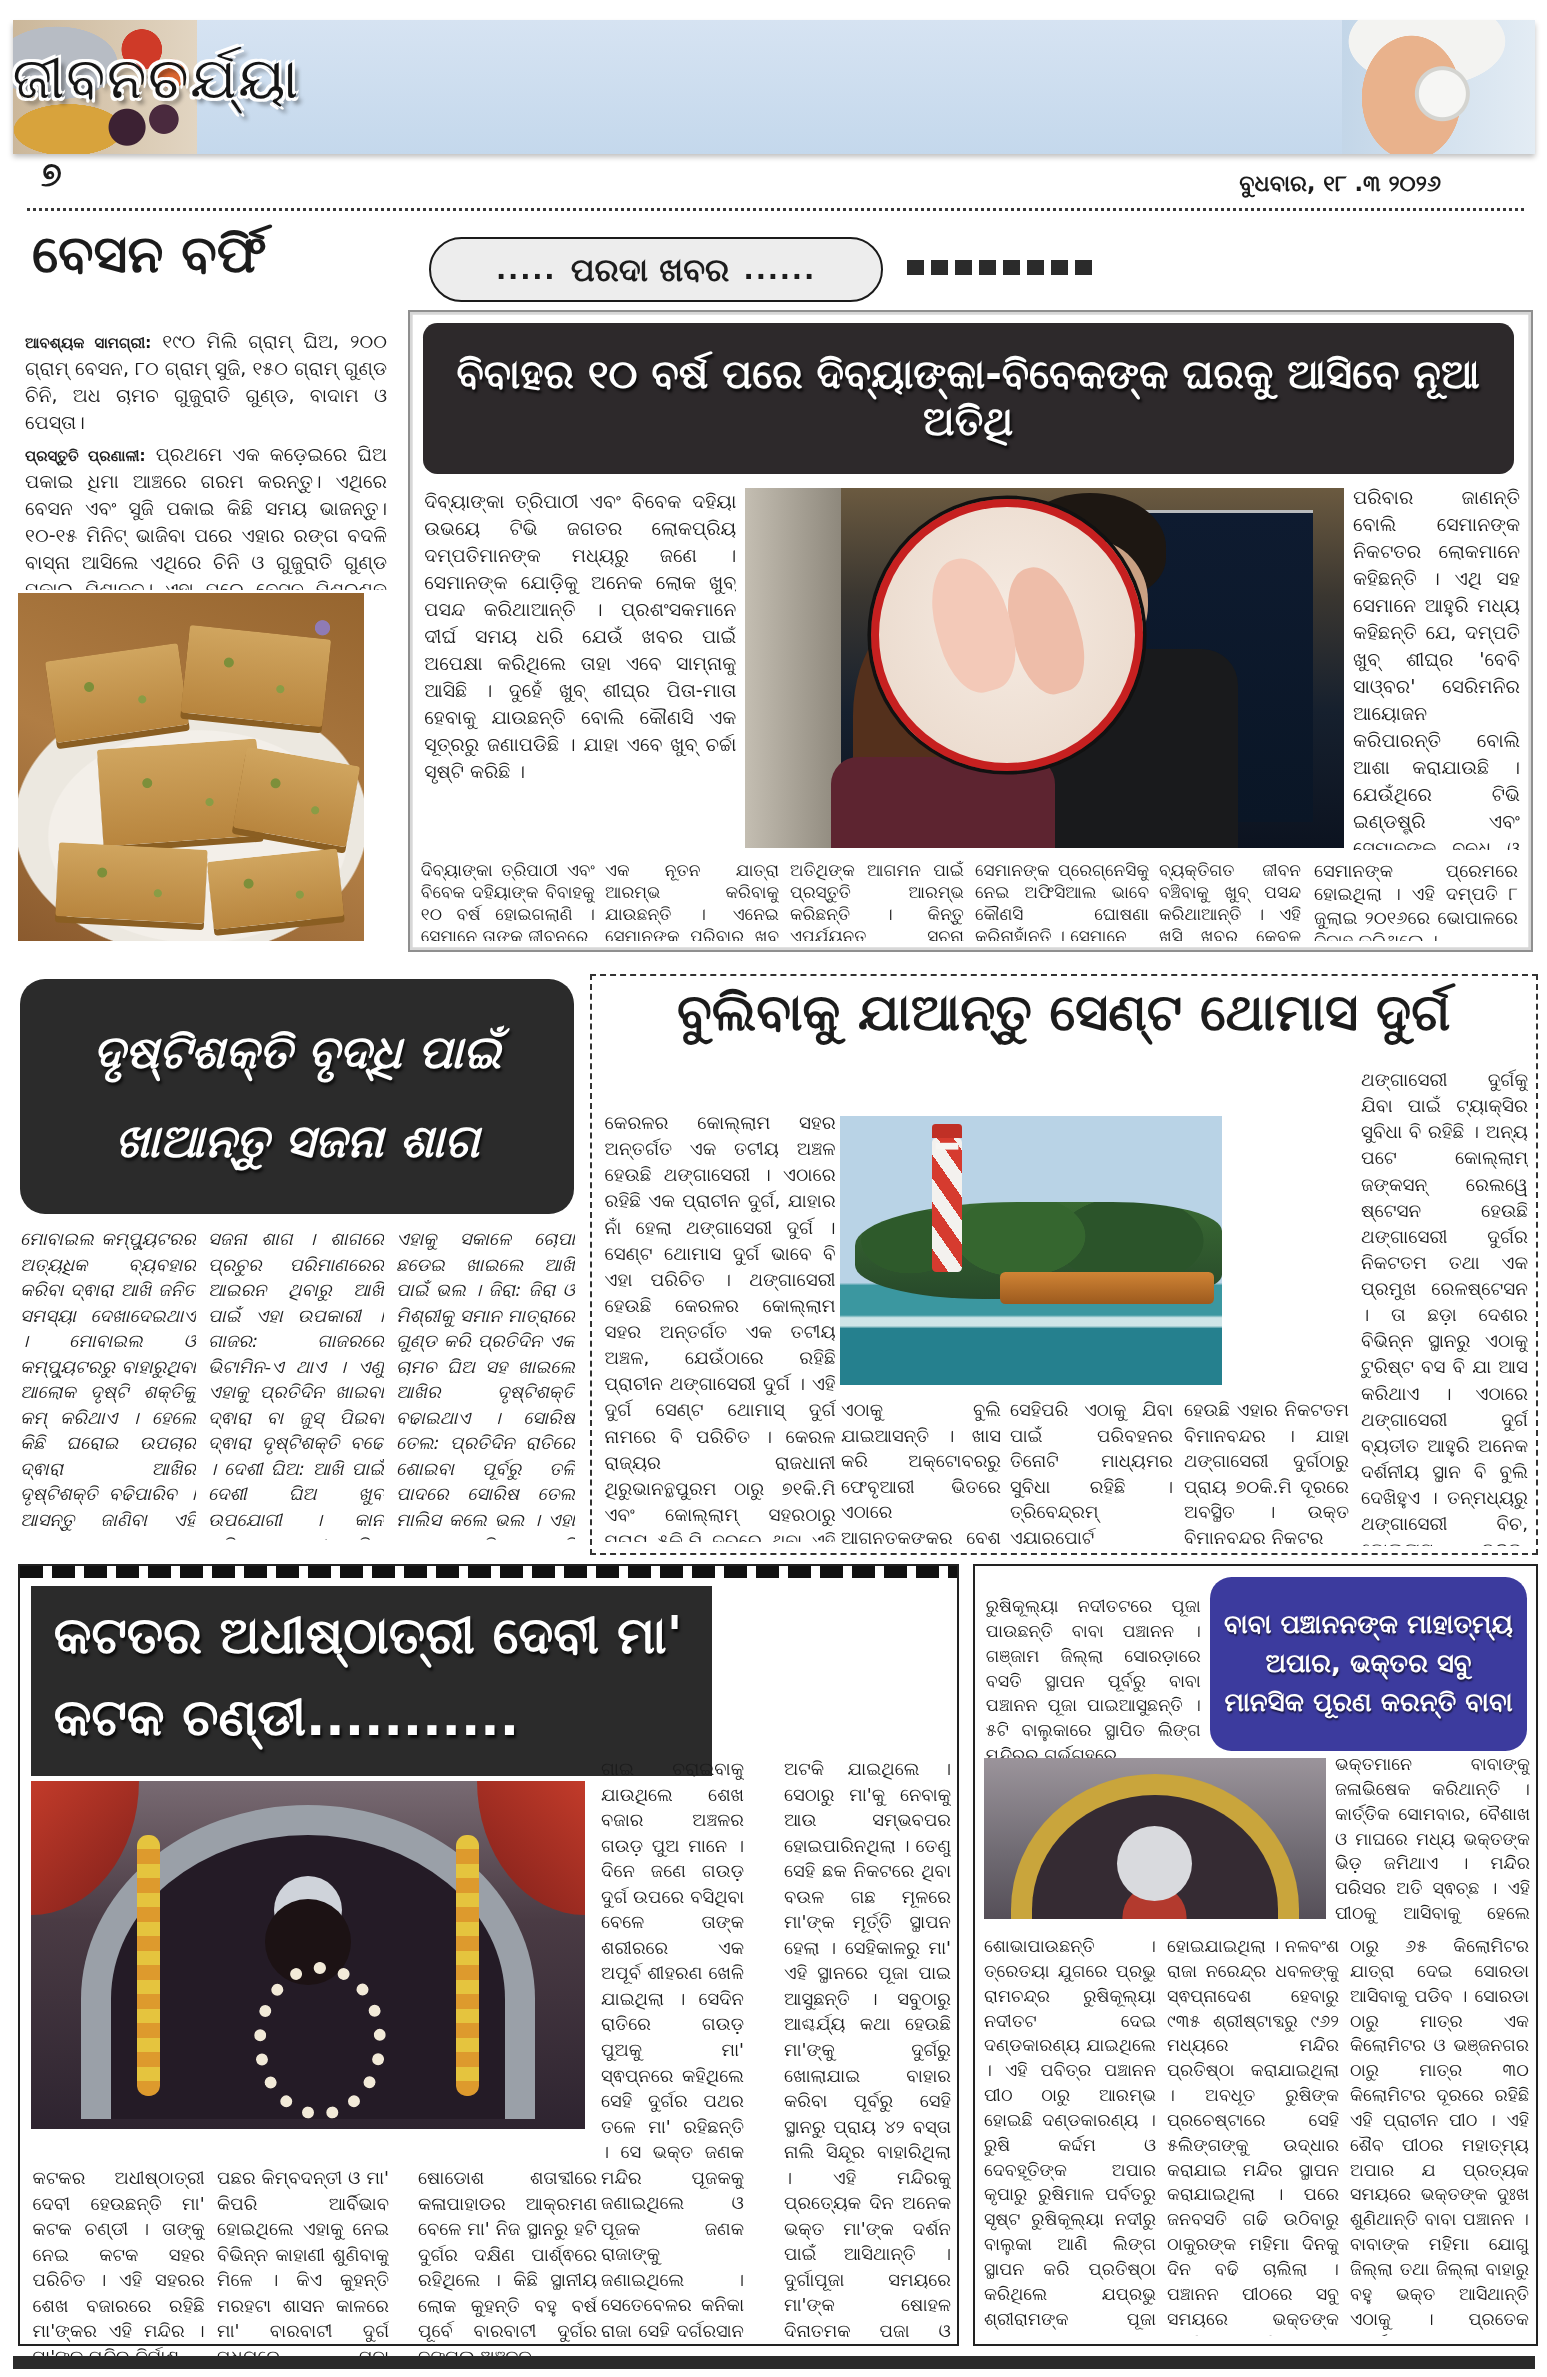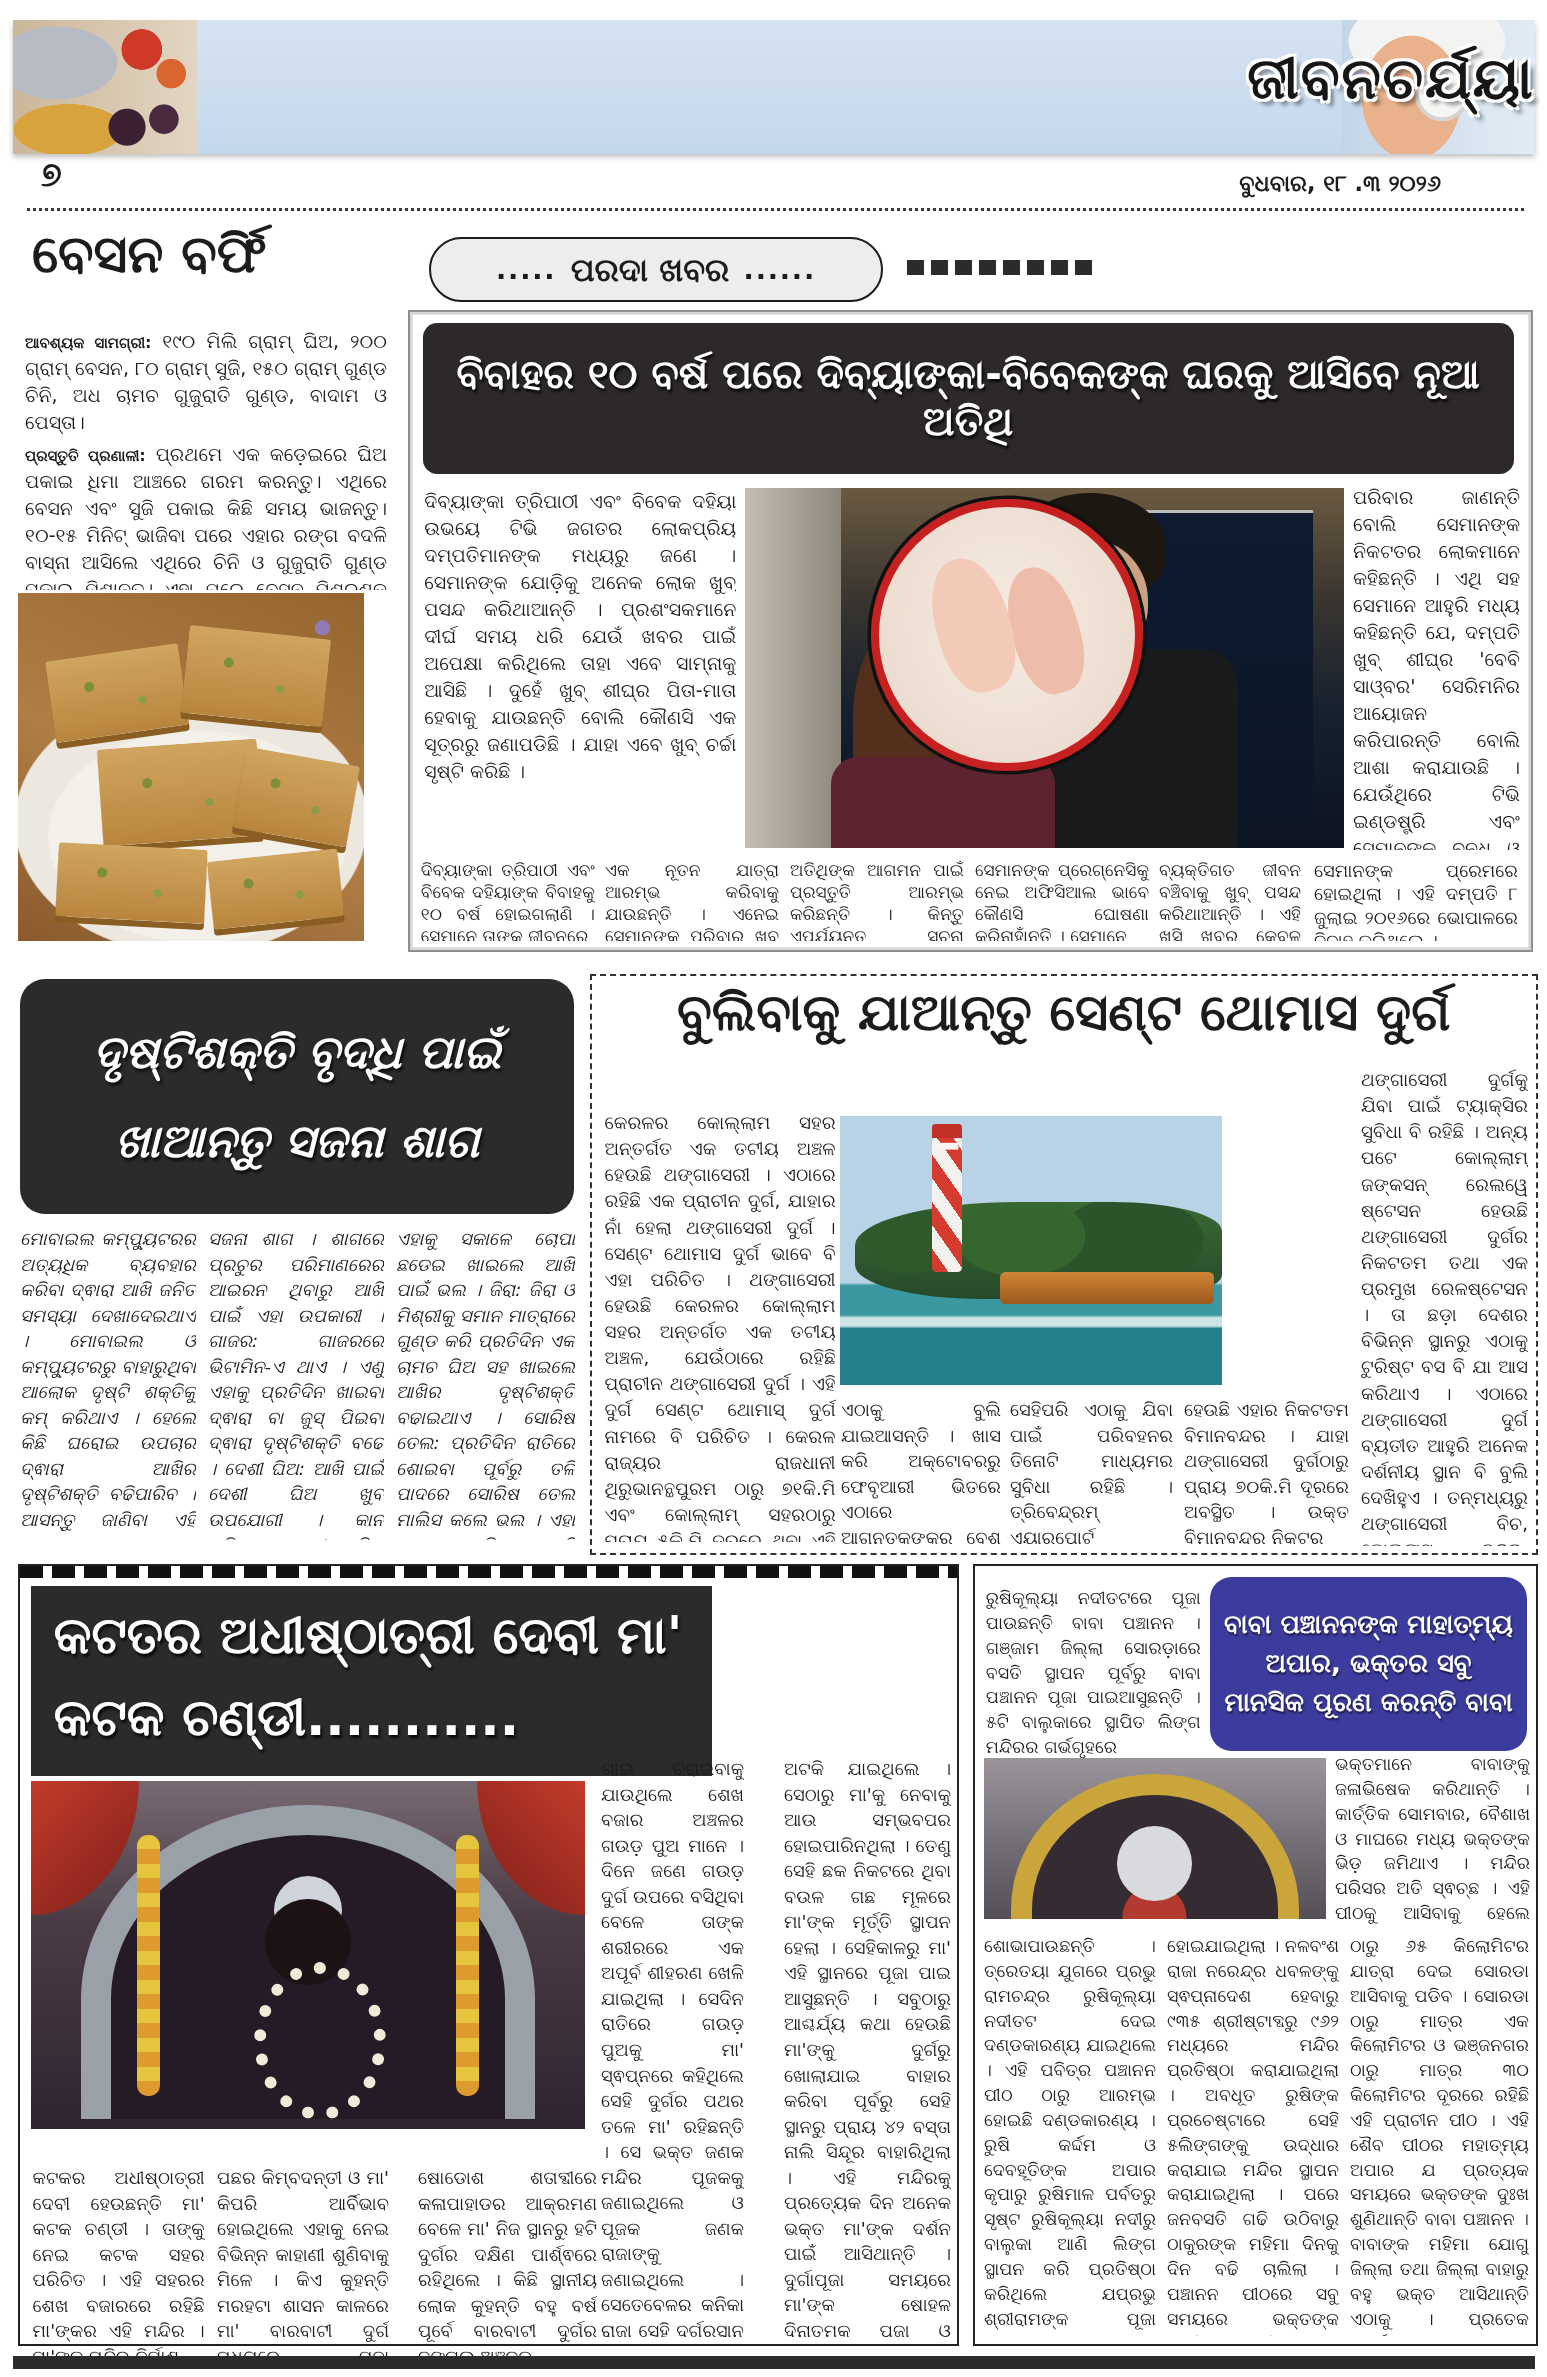--- a/index.html
+++ b/index.html
@@ -17,21 +17,21 @@
       radial-gradient(circle 16px at 82% 74%,#4a2a3e 0 14.3px,transparent 15.2px),
       radial-gradient(ellipse 57px 27px at 30% 82%,#d8a33c 0 95%,transparent 96%),
       radial-gradient(ellipse 63px 38px at 24% 32%,#b7bcc4 0 95%,transparent 96%),
       linear-gradient(90deg,#cbb79a,#e2d5c2);}
   .mh-right{position:absolute;right:0;top:0;width:193px;height:134px;
     background:
       radial-gradient(circle 27px at 52% 55%,#f6f6f4 0 23px,#d4d4d0 24px 27px,transparent 28px),
       radial-gradient(ellipse 52px 65px at 36% 58%,#e9b28c 0 95%,transparent 96%),
       radial-gradient(ellipse 82px 47px at 44% 16%,#f3f3f1 0 95%,transparent 96%),
       linear-gradient(90deg,#c3d6e8,#e3ecf4);}
-  .mh-title{position:absolute;left:8px;right:0;top:25px;text-align:right;font-size:57px;font-weight:bold;
+  .mh-title{position:absolute;left:0;right:0;top:25px;text-align:left;font-size:57px;font-weight:normal;
             color:#161616;letter-spacing:1.8px;
             text-shadow:2.7px 2.7px 0 #fff,-2.7px -2.7px 0 #fff,2.7px -2.7px 0 #fff,-2.7px 2.7px 0 #fff,5.4px 6.3px 4.5px rgba(0,0,0,.45);}
 
   .pageno{position:absolute;left:41px;top:154px;font-size:34px;font-weight:bold;}
   .dateline{position:absolute;right:106px;top:170px;font-size:22.4px;font-weight:bold;}
   .dotrule{position:absolute;left:27px;right:23px;top:208px;border-top:3.6px dotted #3a3a3a;height:0;}
 
   
   .recipe-headline{position:absolute;left:32px;top:224px;width:341px;font-size:52px;font-weight:bold;}
   .recipe-body{position:absolute;left:25px;top:328px;width:362px;height:262px;overflow:hidden;
@@ -156,21 +156,21 @@
   .ch-mala{position:absolute;left:50%;top:52%;width:108px;height:134px;margin-left:-54px;border-radius:50%;
     border:12.6px dotted #f2ead8;}
   .ch-col{position:absolute;top:570px;height:199px;font-size:18px;margin-top:29px;}
   .chc0{left:12.6px;width:172px;} .chc1{left:197px;width:172px;} .chc2{left:398px;width:179px;}
   .ch-tall{position:absolute;top:190px;height:581px;font-size:18px;}
   .cht0{left:581px;width:143px;} .cht1{left:764px;width:167px;}
 
   
   .pn-box{position:absolute;left:973px;top:1564px;width:565px;height:782px;border:2.7px solid #222;
           background:#fff;box-sizing:border-box;}
-  .pn-intro{position:absolute;left:10.8px;top:20px;width:215px;height:172px;font-size:17.5px;}
+  .pn-intro{position:absolute;left:10.8px;top:28px;width:215px;height:172px;font-size:17.5px;}
   .pn-blue{position:absolute;left:235px;top:10.8px;width:317px;height:174px;background:#3c3b9e;border-radius:21.5px;
            color:#fff;display:flex;align-items:center;justify-content:center;text-align:center;
            font-size:26px;font-weight:bold;line-height:1.5;padding:0 12.6px;box-sizing:border-box;
            text-shadow:0.9px 1.8px 1.8px rgba(0,0,0,.6);}
   .panchanan-photo{position:absolute;left:9px;top:192px;width:342px;height:161px;overflow:hidden;
     background:linear-gradient(180deg,#9b949b,#6f6a72 60%,#554f58);}
   .pn-arc{position:absolute;left:8%;top:10%;width:84%;height:120%;border:21.5px solid #c9a53c;border-bottom:none;
     border-radius:50% 50% 0 0/70% 70% 0 0;background:#352b33;box-sizing:border-box;}
   .pn-idol{position:absolute;left:50%;top:42%;width:75px;height:75px;margin-left:-38px;border-radius:50%;
     background:#d9dade;box-shadow:0 54px 0 -5.4px #b33a2e;}

